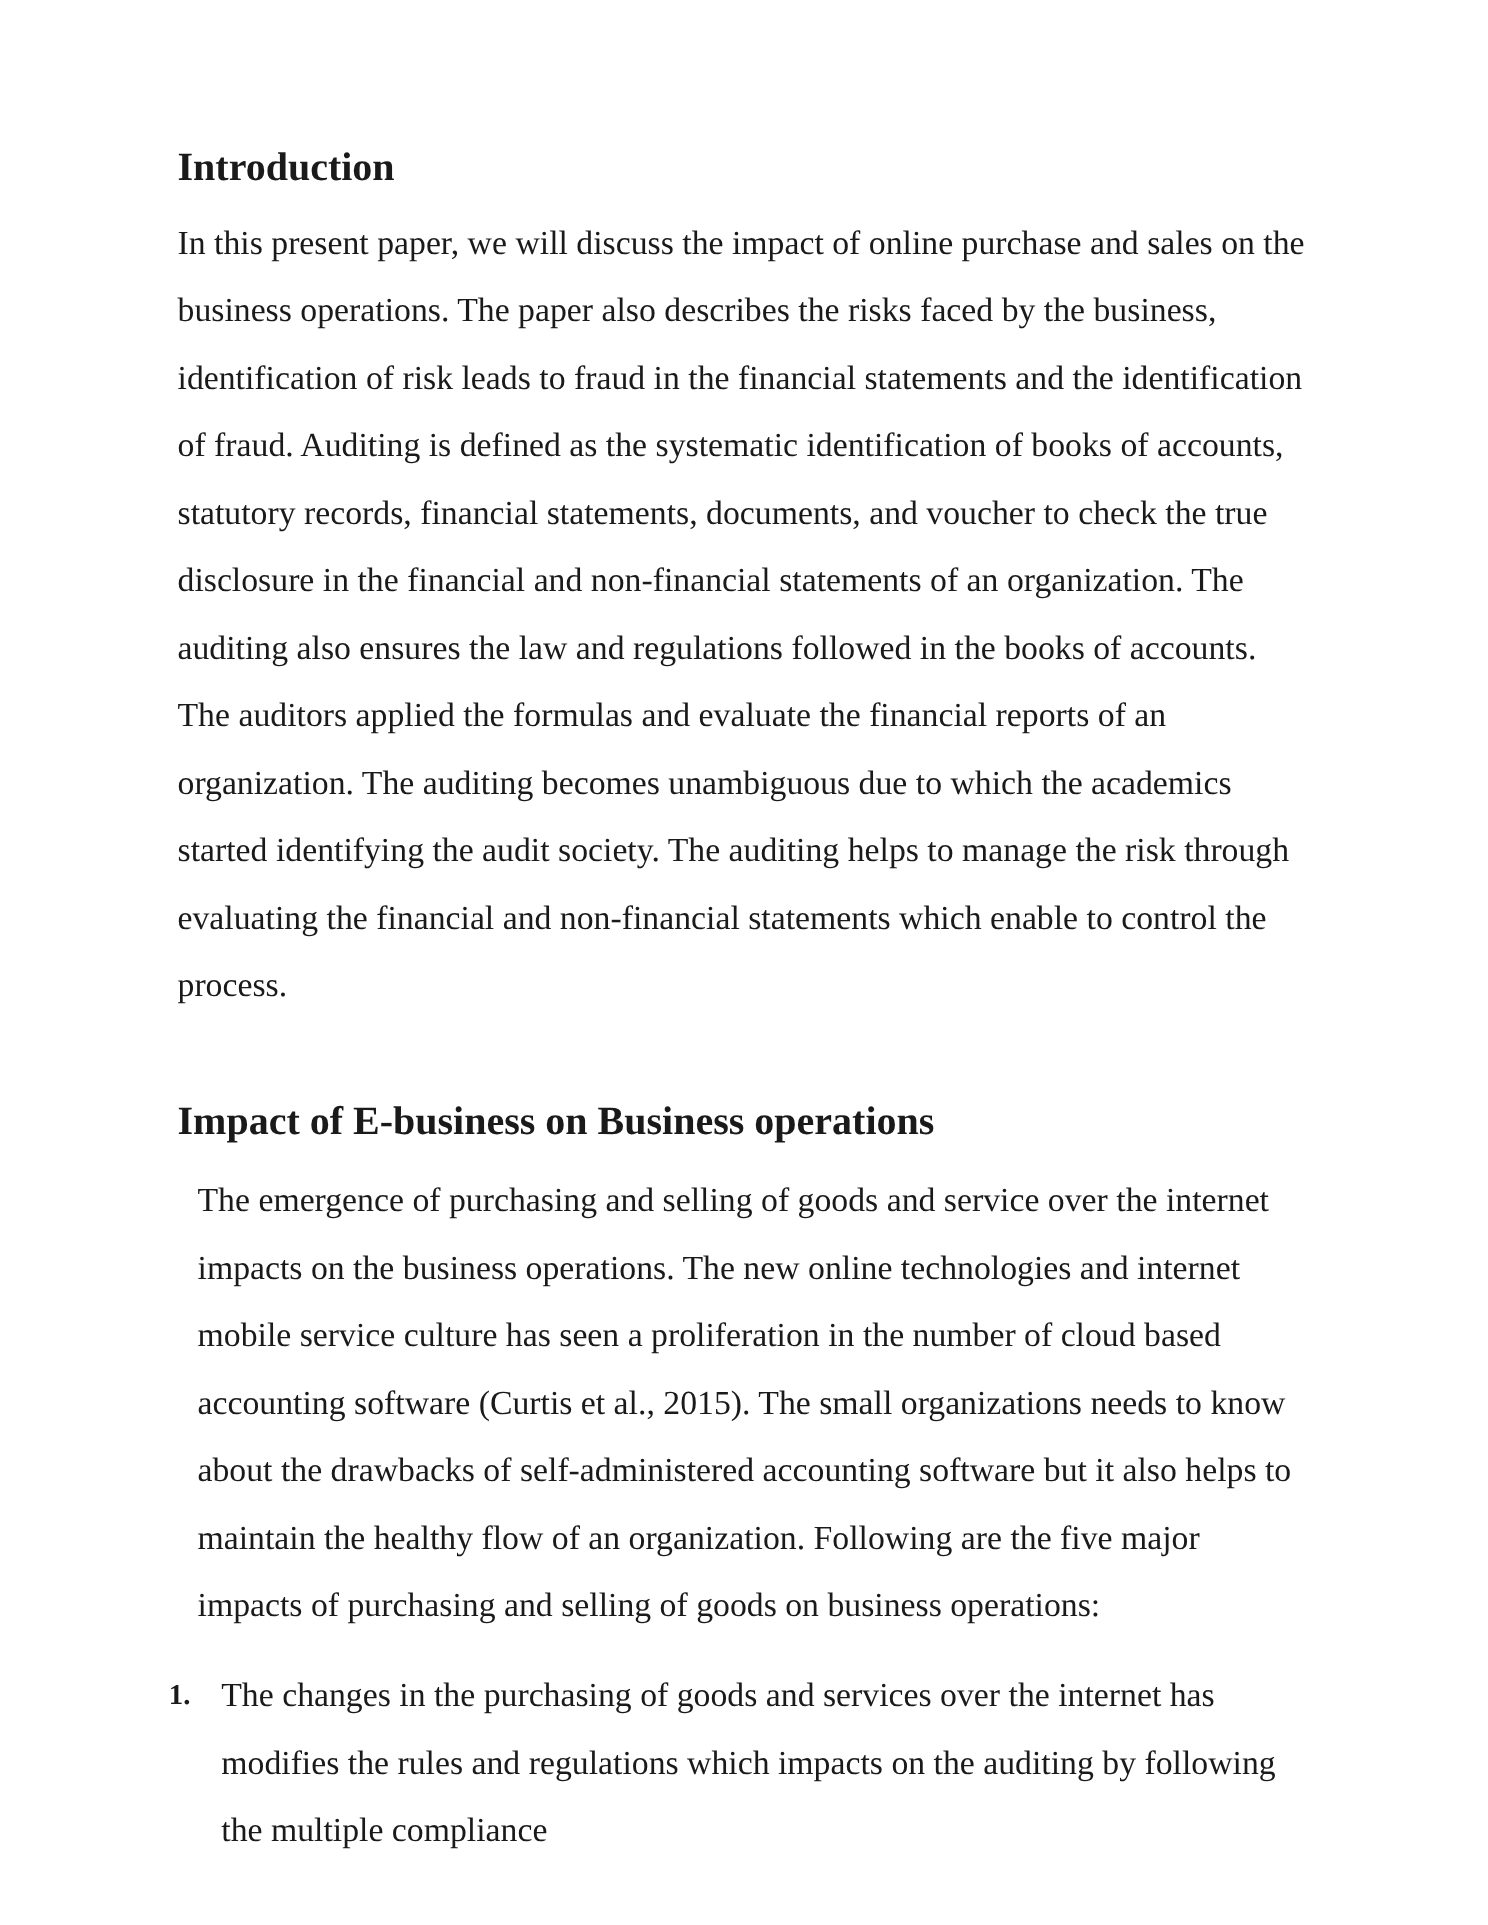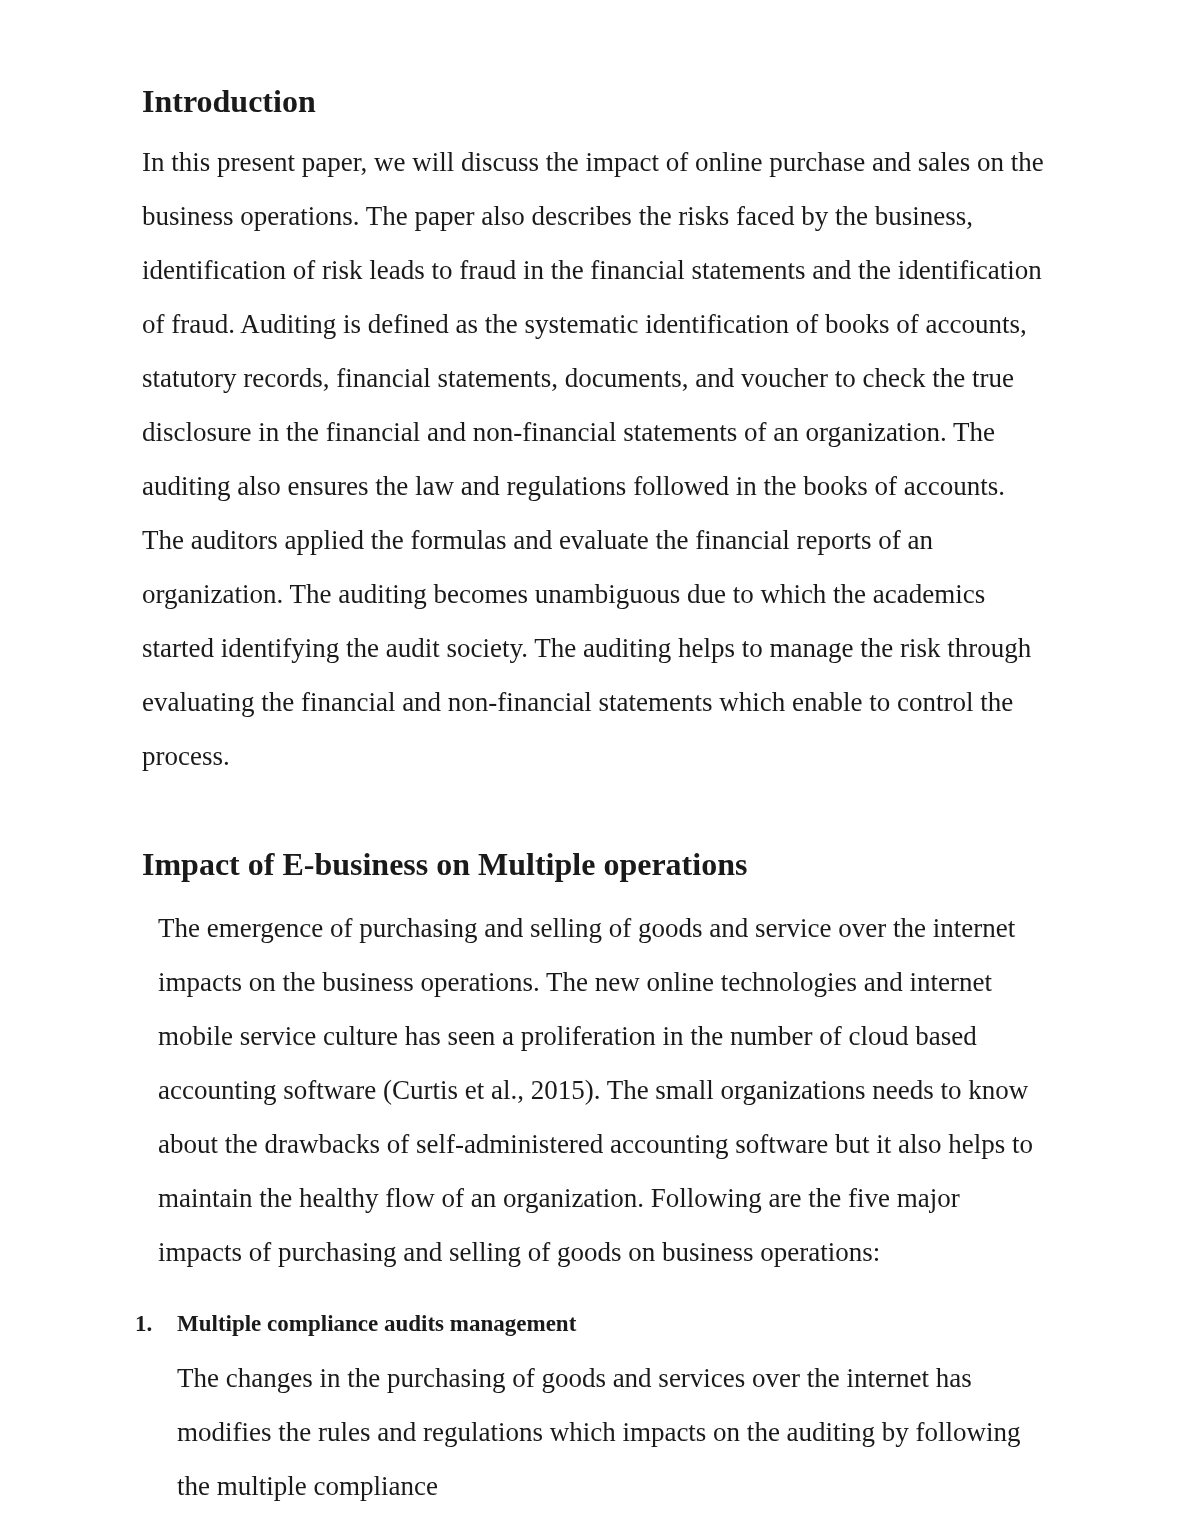--- a/index.html
+++ b/index.html
@@ -13,21 +13,21 @@
     height: 1540px;
     background: #ffffff;
     overflow: hidden;
     font-family: "Liberation Serif", "DejaVu Serif", serif;
     color: #1a1a1a;
     box-sizing: border-box;
   }
   .content {
     box-sizing: border-box;
     width: 1190px;
-    padding: 80px 142px 0 142px;
+    padding: 112px 142px 0 142px;
   }
   .doc-h {
     font-size: 32px;
     line-height: 42px;
     font-weight: bold;
     margin: 0;
     color: #1a1a1a;
   }
   .h-impact {
     margin-top: 60px;
@@ -72,28 +72,27 @@
 </head>
 <body>
 
 <div class="page">
   <div class="content">
 
     <h1 class="doc-h h-intro">Introduction</h1>
 
     <p class="body-para para-intro">In this present paper, we will discuss the impact of online purchase and sales on the business operations. The paper also describes the risks faced by the business, identification of risk leads to fraud in the financial statements and the identification of fraud. Auditing is defined as the systematic identification of books of accounts, statutory records, financial statements, documents, and voucher to check the true disclosure in the financial and non-financial statements of an organization. The auditing also ensures the law and regulations followed in the books of accounts. The auditors applied the formulas and evaluate the financial reports of an organization. The auditing becomes unambiguous due to which the academics started identifying the audit society. The auditing helps to manage the risk through evaluating the financial and non-financial statements which enable to control the process.</p>
 
-    <h1 class="doc-h h-impact">Impact of E-business on Multiple operations</h1>
+    <h1 class="doc-h h-impact">Impact of E-business on Business operations</h1>
 
     <p class="body-para para-impact">The emergence of purchasing and selling of goods and service over the internet impacts on the business operations. The new online technologies and internet mobile service culture has seen a proliferation in the number of cloud based accounting software (Curtis et al., 2015). The small organizations needs to know about the drawbacks of self-administered accounting software but it also helps to maintain the healthy flow of an organization. Following are the five major impacts of purchasing and selling of goods on business operations:</p>
 
     <div class="numbered-list">
       <div class="list-item">
         <span class="list-num">1.</span>
         <div class="list-body">
-          <div class="list-title">Multiple compliance audits management</div>
           <p class="body-para list-para">The changes in the purchasing of goods and services over the internet has modifies the rules and regulations which impacts on the auditing by following the multiple compliance</p>
         </div>
       </div>
     </div>
 
   </div>
 </div>
 
 </body></html>

